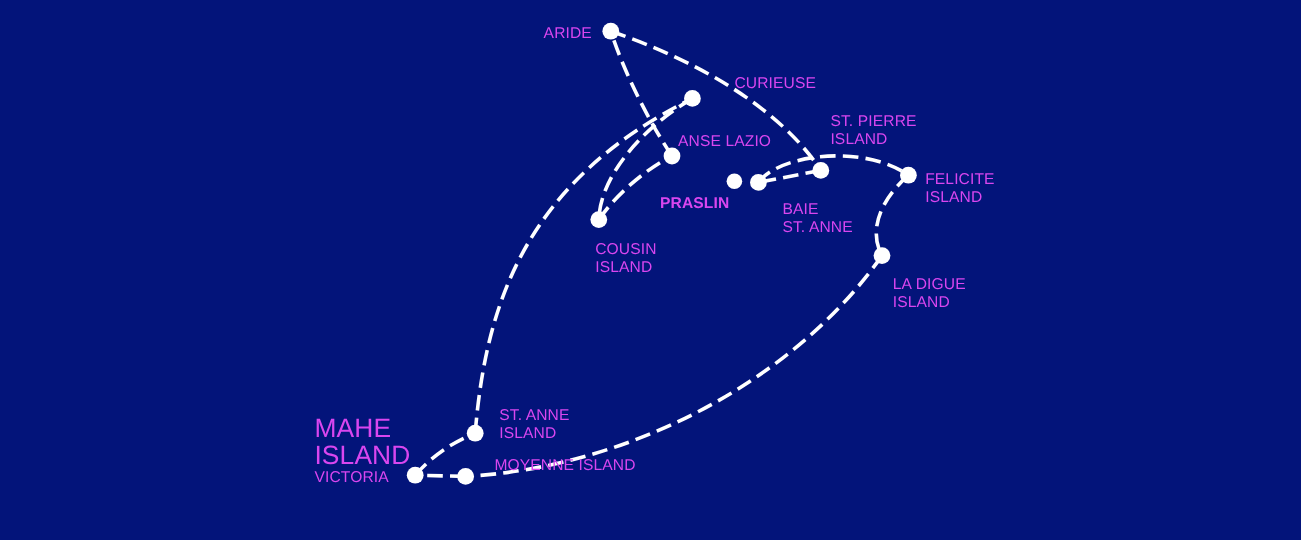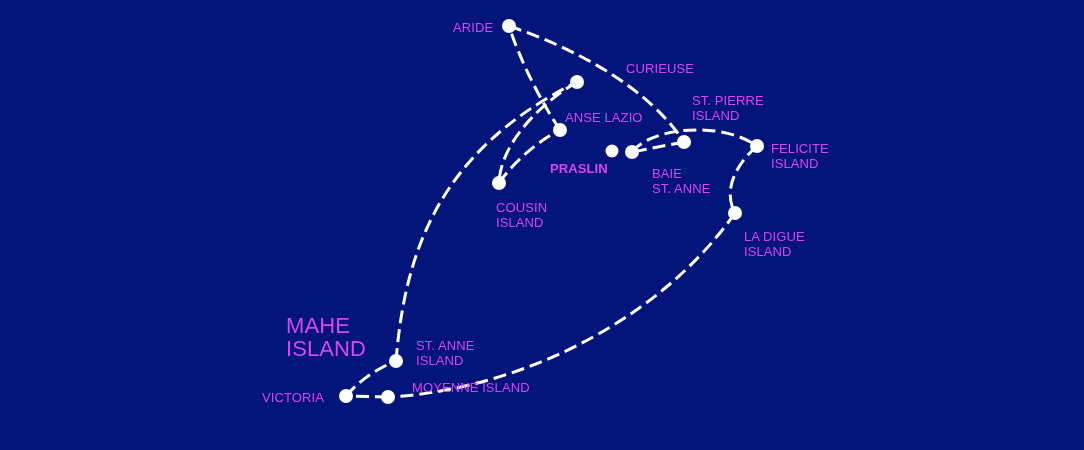--- a/index.html
+++ b/index.html
@@ -53,25 +53,25 @@
     <circle class="stop" cx="612" cy="151" r="6.5"></circle>
     <circle class="stop" cx="632" cy="152" r="7"></circle>
     <circle class="stop" cx="684" cy="142" r="7"></circle>
     <circle class="stop" cx="757" cy="146" r="7"></circle>
     <circle class="stop" cx="735" cy="213" r="7"></circle>
     <circle class="stop" cx="396" cy="361" r="7"></circle>
     <circle class="stop" cx="346" cy="396" r="7"></circle>
     <circle class="stop" cx="388" cy="397" r="7"></circle>
   </svg>
 
-  <div class="lbl big" style="left:262px; top:314px;margin-left:24px;">MAHE
+  <div class="lbl big" style="left:262px; top:345px;">MAHE
 ISLAND</div>
 
   <div class="lbl" style="left:453px; top:20px;">ARIDE</div>
-  <div class="lbl" style="left:612px; top:61px;margin-left:14px;">CURIEUSE</div>
+  <div class="lbl" style="left:612px; top:61px;">CURIEUSE</div>
   <div class="lbl" style="left:565px; top:110px;">ANSE LAZIO</div>
   <div class="lbl" style="left:692px; top:93px;">ST. PIERRE
 ISLAND</div>
   <div class="lbl" style="left:550px; top:161px;font-weight:bold;">PRASLIN</div>
   <div class="lbl" style="left:652px; top:166px;">BAIE
 ST. ANNE</div>
   <div class="lbl" style="left:771px; top:122px;margin-top:19px;">FELICITE
 ISLAND</div>
   <div class="lbl" style="left:496px; top:200px;">COUSIN
 ISLAND</div>

